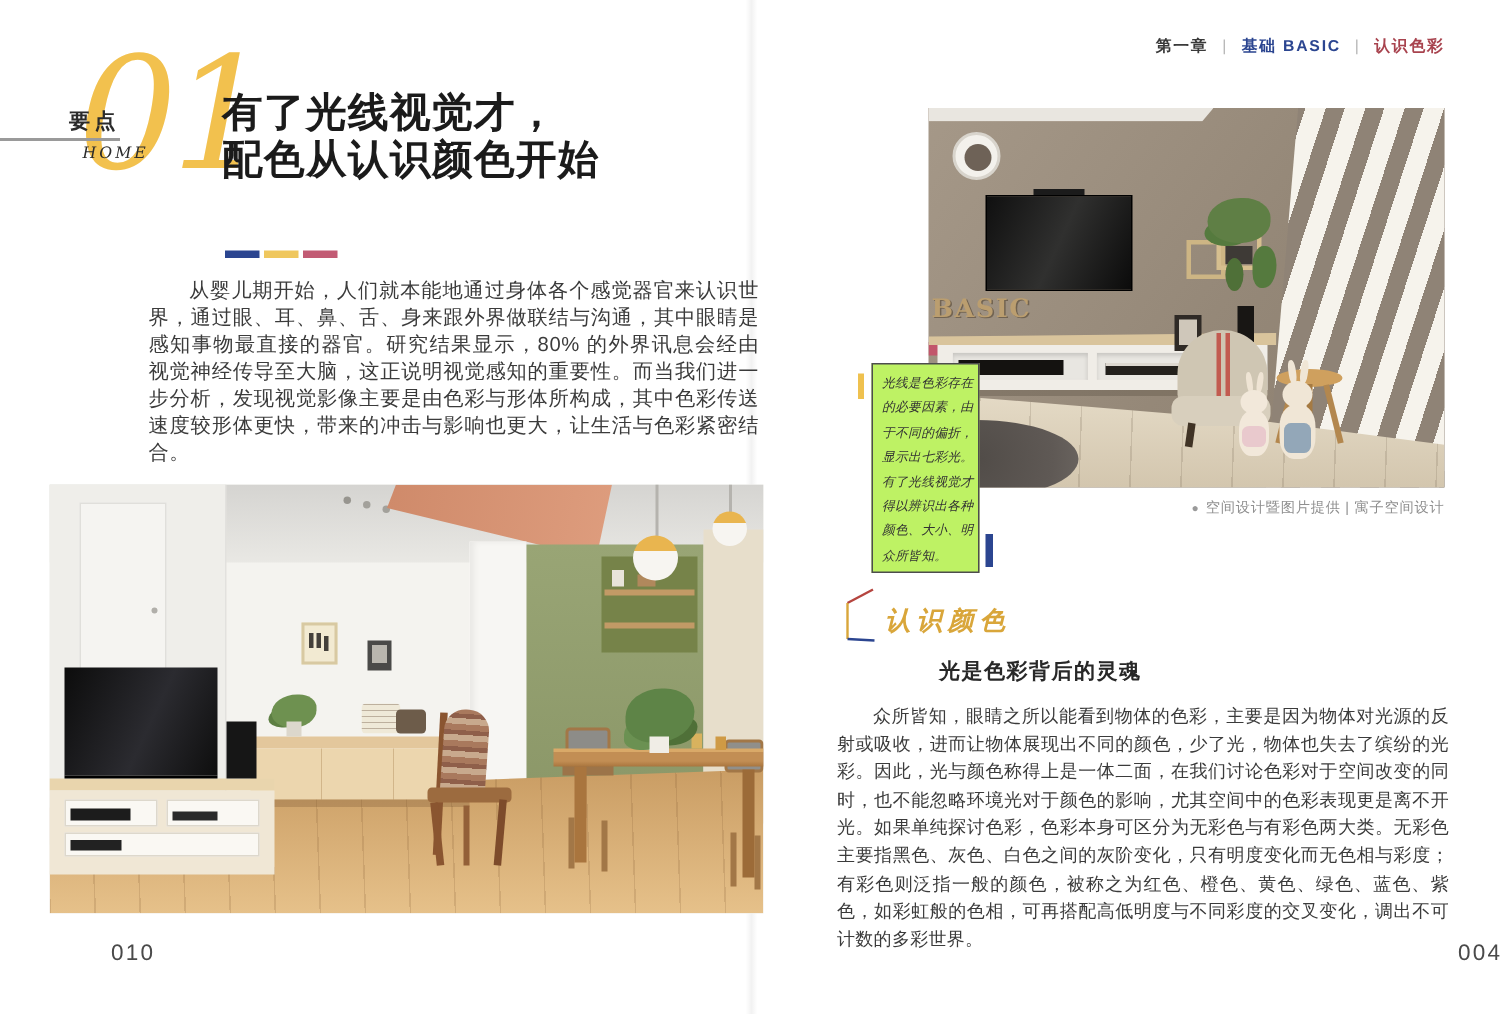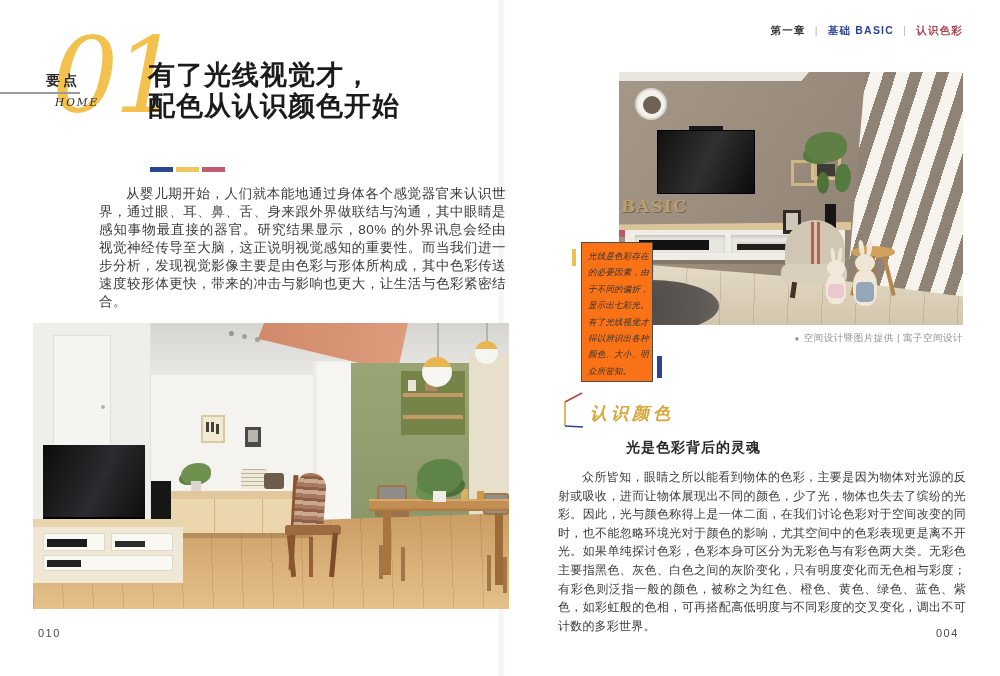--- a/index.html
+++ b/index.html
@@ -16,36 +16,36 @@
   .point-en { left:55px; top:96px; font-family:"DejaVu Serif", serif; font-style:italic;
               font-size:10.5px; color:#2b2b2b; letter-spacing:2px; }
   .title { left:148px; top:60px; font-size:27px; line-height:31px; font-weight:800;
            color:#1b1b1b; letter-spacing:1px; }
   .dash { top:167px; width:23px; height:4.5px; }
   .dash-navy { left:150px; background:#2b4590; }
   .dash-yellow { left:176px; background:#efc75e; }
   .dash-rose { left:202px; background:#c25b74; }
   .left-body { left:99px; top:185px; width:407px; font-size:13.5px; line-height:18px;
                letter-spacing:0.4px; color:#3b3b3b; text-align:justify; text-indent:2em; }
-  .page-num { top:627px; font-size:11px; color:#4a4a4a; letter-spacing:1.5px; }
+  .page-num { top:627px; font-size:15px; color:#4a4a4a; letter-spacing:1.5px;margin-left:36px; }
   .pn-left { left:38px; }
   .pn-right { left:936px; }
 
   
   .header { top:24px; right:37px; font-size:10.5px; letter-spacing:1.2px; font-weight:600; }
   .header span { display:inline-block; }
   .hd-chapter { color:#3a3a3a; }
   .hd-sep { color:#b5b5b5; margin:0 5px; font-weight:400; }
   .hd-section { color:#2b4590; }
   .hd-topic { color:#a8434e; }
 
   
   .note-bar-yellow { left:572px; top:249px; width:4px; height:17px; background:#efc14f; z-index:7; }
   .note-bar-blue { left:657px; top:356px; width:5px; height:22px; background:#2b4590; z-index:7; }
-  .note-box { left:581px; top:242px; width:72px; height:140px; background:#f97316;
+  .note-box { left:581px; top:242px; width:72px; height:140px; background:#bef264;
               border:1px solid #4d4d4d; z-index:6; padding:5px 0 0 6px; }
   .note-line { font-family:"DejaVu Serif", serif; font-style:italic; font-size:8.5px;
                line-height:16.4px; color:#333333; letter-spacing:0.2px; white-space:nowrap; }
 
   
   .bracket { left:556px; top:391px; z-index:3; }
   .sec-heading { left:590px; top:402px; font-family:"DejaVu Serif", serif; font-style:italic;
                  font-weight:700; font-size:17px; color:#d9a63a; letter-spacing:4px; }
   .sub-heading { left:590px; top:439px; font-size:14px; font-weight:700; color:#282828; letter-spacing:1px;margin-left:36px; }
   .right-body { left:558px; top:468px; width:408px; font-size:12px; line-height:18.6px;

